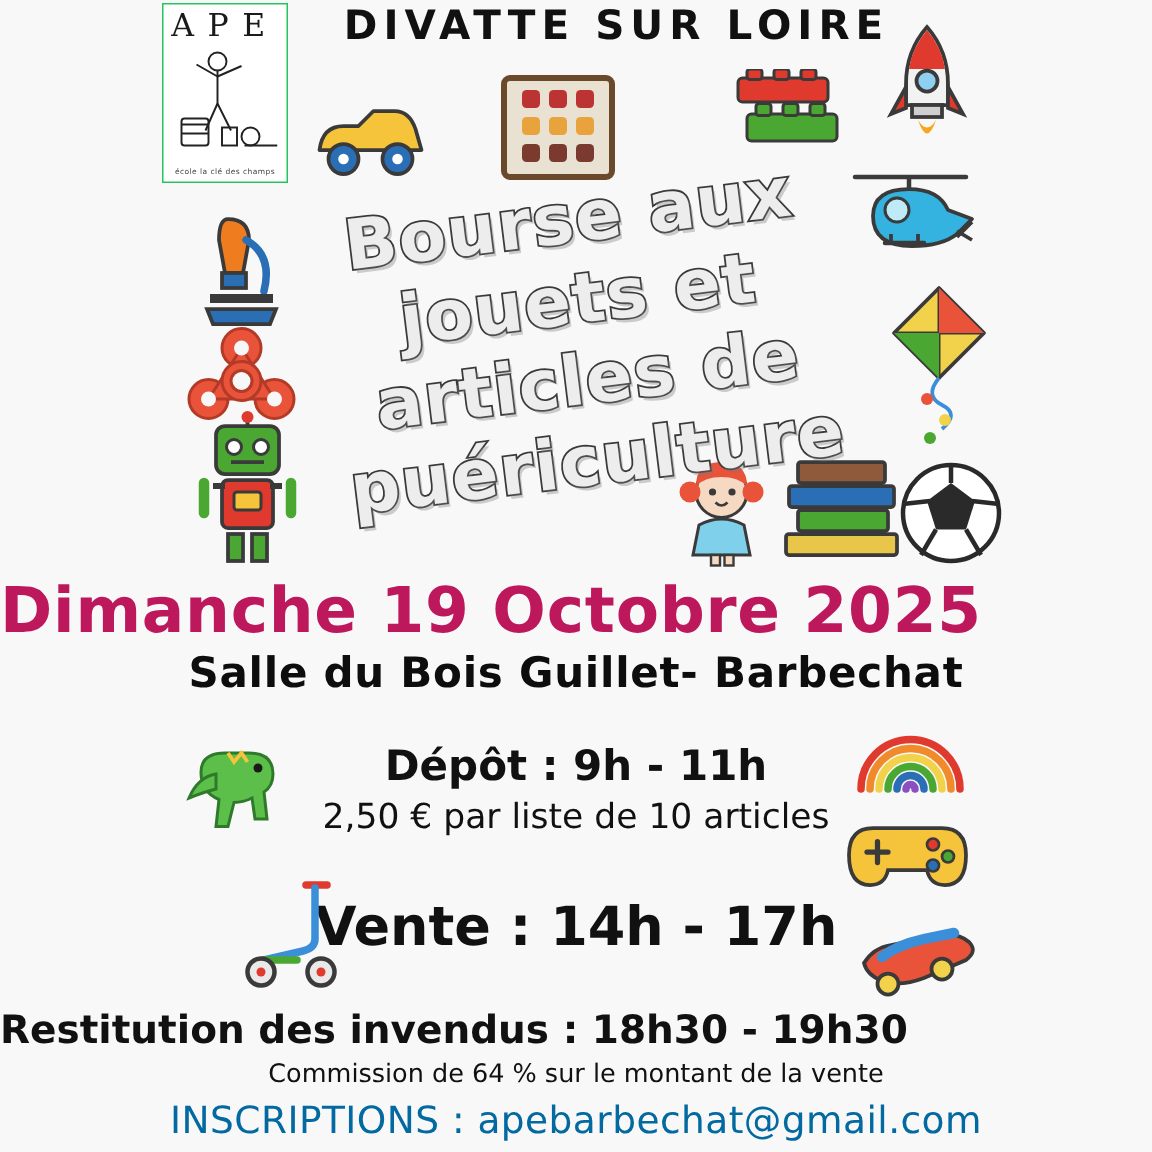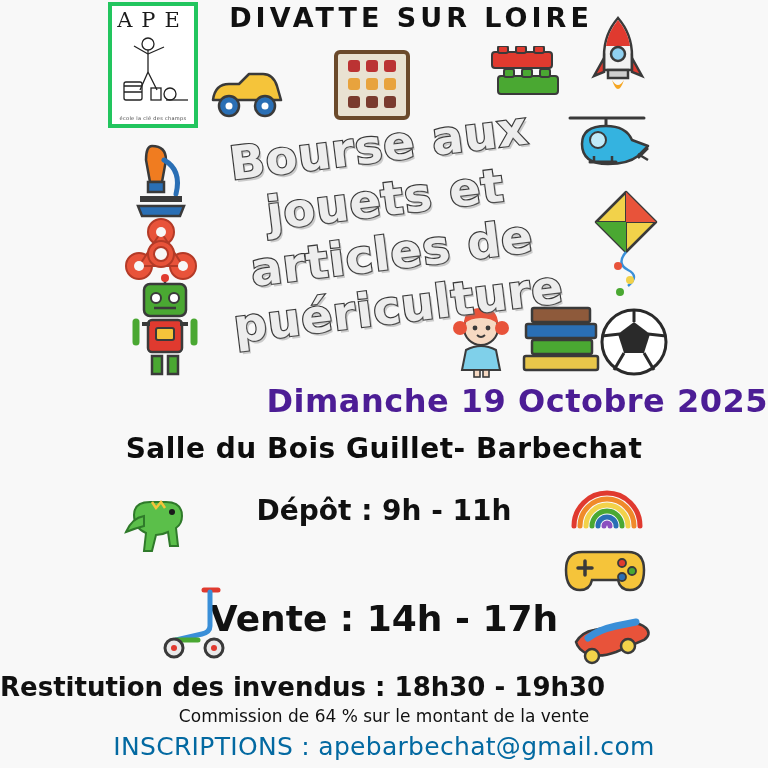--- a/index.html
+++ b/index.html
@@ -21,21 +21,21 @@
     background: #f8f8f8;
   }
 
   
   .logo {
     position: absolute;
     left: 108px;
     top: 2px;
     width: 82px;
     height: 118px;
-    border: 4px solid #22c55e;
+    border: 1px solid #22c55e;
     background: #ffffff;
     overflow: hidden;
   }
   .logo-letters {
     position: absolute;
     top: 2px;
     left: 0;
     width: 100%;
     text-align: center;
     font-family: "DejaVu Serif", serif;
@@ -95,24 +95,24 @@
     paint-order: stroke fill;
     text-shadow: 2px 3px 0 rgba(120,120,120,.35);
   }
 
   
   .date {
     position: absolute;
     top: 382px;
     left: 0;
     width: 768px;
-    text-align: right;
-    font-size: 32px;
-    font-weight: bold;
-    color: #4c1d95;
+    text-align: left;
+    font-size: 42px;
+    font-weight: bold;
+    color: #be185d;
     letter-spacing: .5px;
   }
   .place {
     position: absolute;
     top: 432px;
     left: 0;
     width: 768px;
     text-align: center;
     font-size: 28px;
     font-weight: bold;
@@ -346,20 +346,21 @@
   <div class="title-wrap">
     <div class="title-line">Bourse aux</div>
     <div class="title-line">jouets et</div>
     <div class="title-line">articles de</div>
     <div class="title-line">puériculture</div>
   </div>
 
   <div class="date">Dimanche 19 Octobre 2025</div>
   <div class="place">Salle du Bois Guillet- Barbechat</div>
   <div class="depot">Dépôt : 9h - 11h</div>
+  <div class="price">2,50 € par liste de 10 articles</div>
   <div class="vente">Vente : 14h - 17h</div>
   <div class="restitution">Restitution des invendus : 18h30 - 19h30</div>
   <div class="commission">Commission de 64 % sur le montant de la vente</div>
   <div class="inscriptions">INSCRIPTIONS : apebarbechat@gmail.com</div>
 
   <svg class="ic" style="left:122px; top:492px;" width="72" height="80" viewBox="0 0 72 80">
     <path d="M44 10 q16 0 16 14 q0 8-6 12 l2 18 h-8 l-2-14 q-6 3-12 3 l-4 16 h-8 l2-18 q-12-5-12-18 q0-13 16-13z" fill="#5bbf4a" stroke="#2f7a2a" stroke-width="2"></path>
     <path d="M22 24 q-12 2-18 16 q10-4 18-6z" fill="#5bbf4a" stroke="#2f7a2a" stroke-width="2"></path>
     <circle cx="50" cy="20" r="3" fill="#1a1a1a"></circle>
     <path d="M30 10 l4 6 l5-6 l4 6" fill="none" stroke="#f5c43a" stroke-width="2.5"></path>

